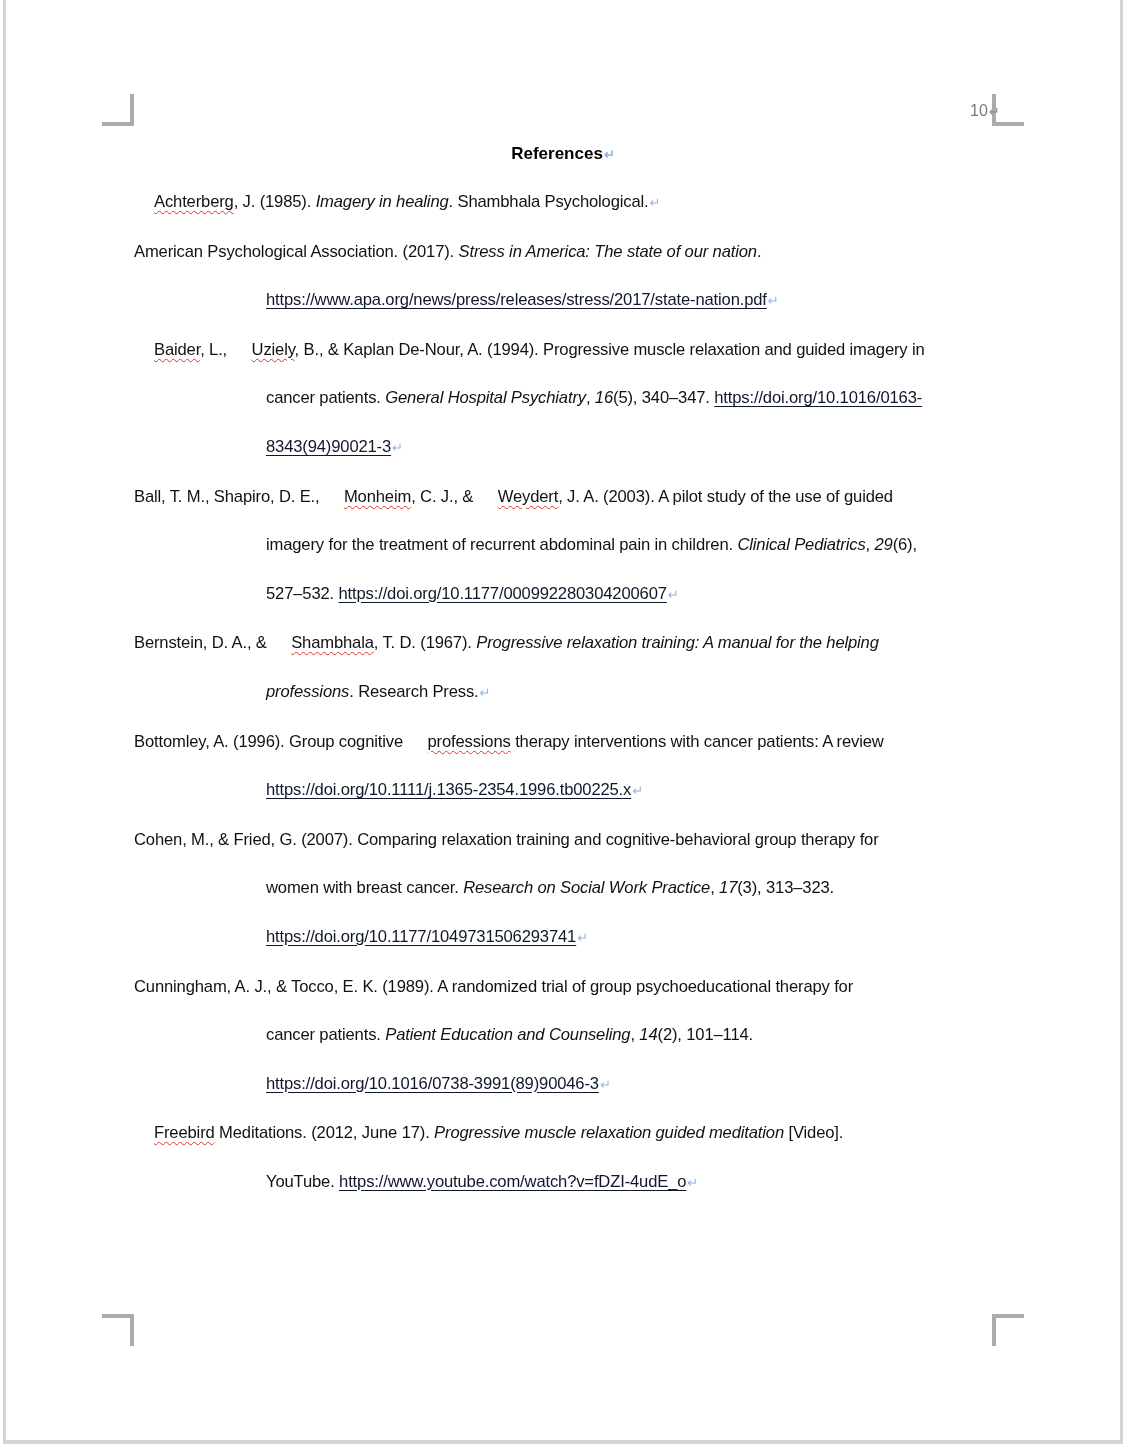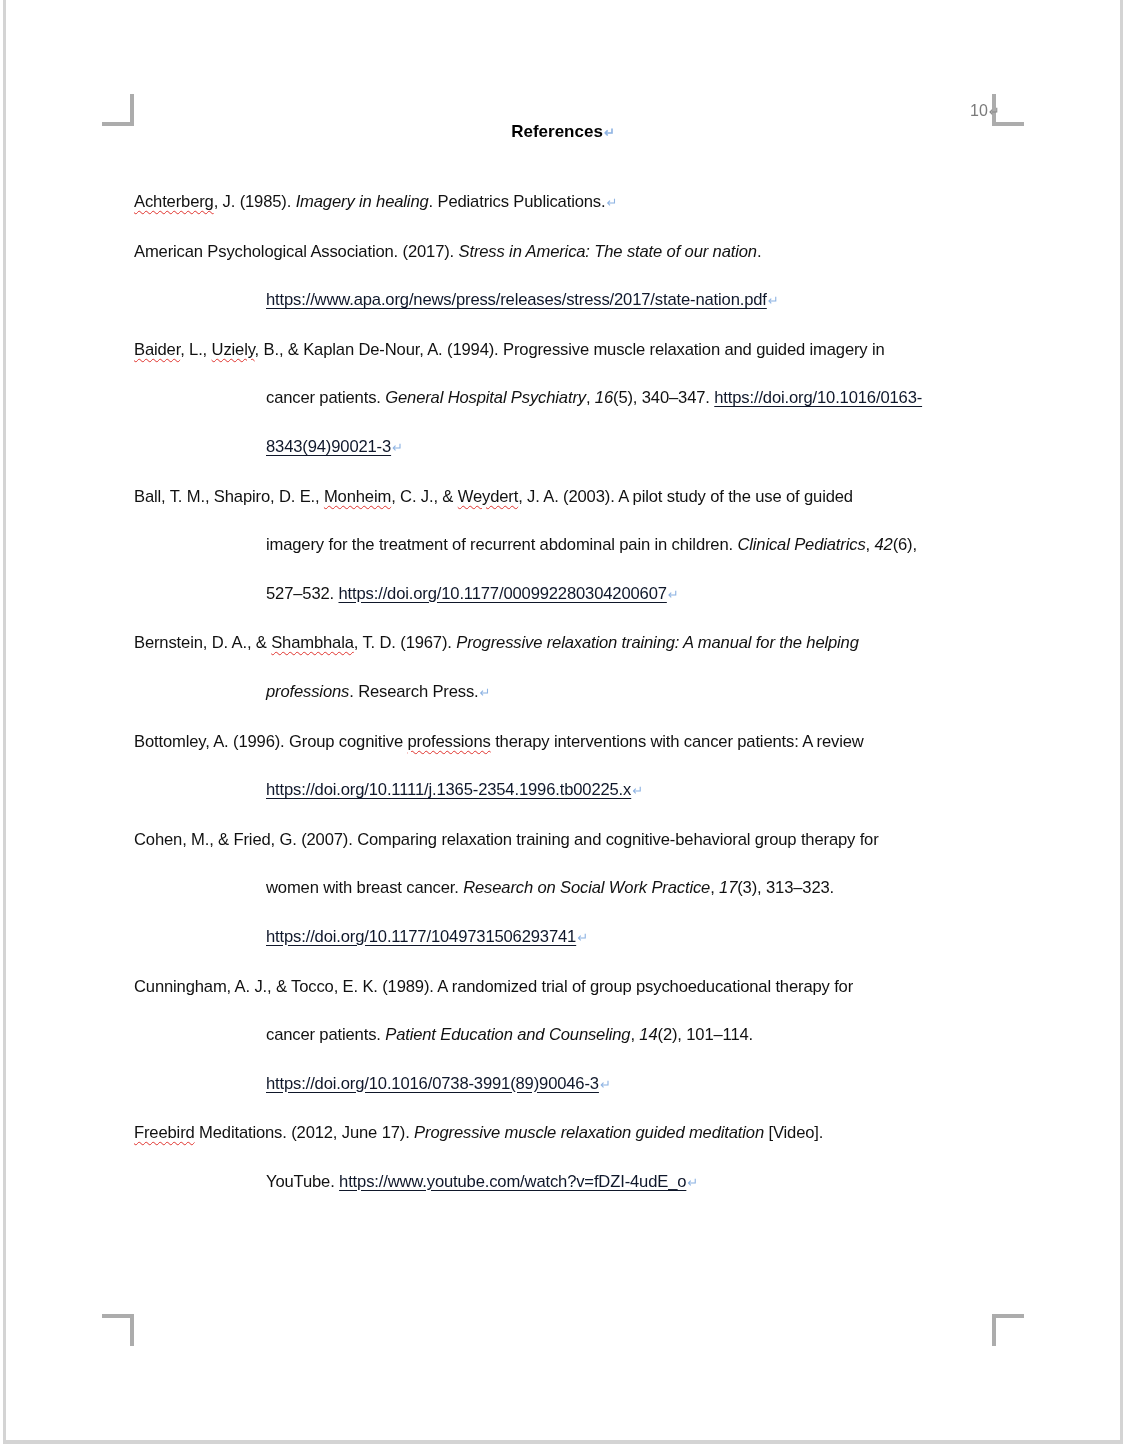--- a/index.html
+++ b/index.html
@@ -52,21 +52,21 @@
     color: #8fb4e3;
     font-size: 13px;
     margin-left: 1px;
   }
   .page-number .pilcrow { color: #8a8a8a; }
 
   .title {
     position: absolute;
     left: 0;
     width: 1126px;
-    top: 122px;
+    top: 144px;
     text-align: center;
     font-weight: bold;
     font-size: 17px;
     color: #000;
   }
 
   .refs {
     position: absolute;
     left: 134px;
     top: 178px;
@@ -96,53 +96,54 @@
   i { font-style: italic; text-align: right; }
   a.link {
     color: #0f172a;
     text-decoration: underline;
     text-underline-offset: 3px;
   }
   .spell {
     text-decoration: underline wavy #e0332e;
     text-decoration-thickness: 1px;
     text-underline-offset: 3px;
+    margin-left: 20px;
   }
 </style>
 </head>
 <body>
 
 <div class="page">
 </div>
 
 <div class="corner tl"></div>
 <div class="corner tr"></div>
 <div class="corner bl"></div>
 <div class="corner br"></div>
 
 <div class="page-number"><span>10</span><span class="pilcrow">↵</span></div>
 
 <div class="title"><span>References</span><span class="pilcrow">↵</span></div>
 
 <div class="refs" id="refs">
     <div class="ref">
-      <span class="line"><span class="spell">Achterberg</span><span>, J. (1985). </span><i>Imagery in healing</i><span>. Pediatrics Publications.</span><span class="pilcrow">↵</span></span>
+      <span class="line"><span class="spell">Achterberg</span><span>, J. (1985). </span><i>Imagery in healing</i><span>. Shambhala Psychological.</span><span class="pilcrow">↵</span></span>
     </div>
     <div class="ref">
       <span class="line"><span>American Psychological Association. (2017). </span><i>Stress in America: The state of our nation</i><span>.</span></span>
       <span class="line cont"><a class="link">https://www.apa.org/news/press/releases/stress/2017/state-nation.pdf</a><span class="pilcrow">↵</span></span>
     </div>
     <div class="ref">
       <span class="line"><span class="spell">Baider</span><span>, L., </span><span class="spell">Uziely</span><span>, B., &amp; Kaplan De-Nour, A. (1994). Progressive muscle relaxation and guided imagery in</span></span>
       <span class="line cont"><span>cancer patients. </span><i>General Hospital Psychiatry</i><span>, </span><i>16</i><span>(5), 340–347. </span><a class="link">https://doi.org/10.1016/0163-</a></span>
       <span class="line cont"><a class="link">8343(94)90021-3</a><span class="pilcrow">↵</span></span>
     </div>
     <div class="ref">
       <span class="line"><span>Ball, T. M., Shapiro, D. E., </span><span class="spell">Monheim</span><span>, C. J., &amp; </span><span class="spell">Weydert</span><span>, J. A. (2003). A pilot study of the use of guided</span></span>
-      <span class="line cont"><span>imagery for the treatment of recurrent abdominal pain in children. </span><i>Clinical Pediatrics</i><span>, </span><i>42</i><span>(6),</span></span>
+      <span class="line cont"><span>imagery for the treatment of recurrent abdominal pain in children. </span><i>Clinical Pediatrics</i><span>, </span><i>29</i><span>(6),</span></span>
       <span class="line cont"><span>527–532. </span><a class="link">https://doi.org/10.1177/000992280304200607</a><span class="pilcrow">↵</span></span>
     </div>
     <div class="ref">
       <span class="line"><span>Bernstein, D. A., &amp; </span><span class="spell">Shambhala</span><span>, T. D. (1967). </span><i>Progressive relaxation training: A manual for the helping</i></span>
       <span class="line cont"><i>professions</i><span>. Research Press.</span><span class="pilcrow">↵</span></span>
     </div>
     <div class="ref">
       <span class="line"><span>Bottomley, A. (1996). Group cognitive </span><span class="spell">professions</span><span> therapy interventions with cancer patients: A review</span></span>
       <span class="line cont"><a class="link">https://doi.org/10.1111/j.1365-2354.1996.tb00225.x</a><span class="pilcrow">↵</span></span>
     </div>

